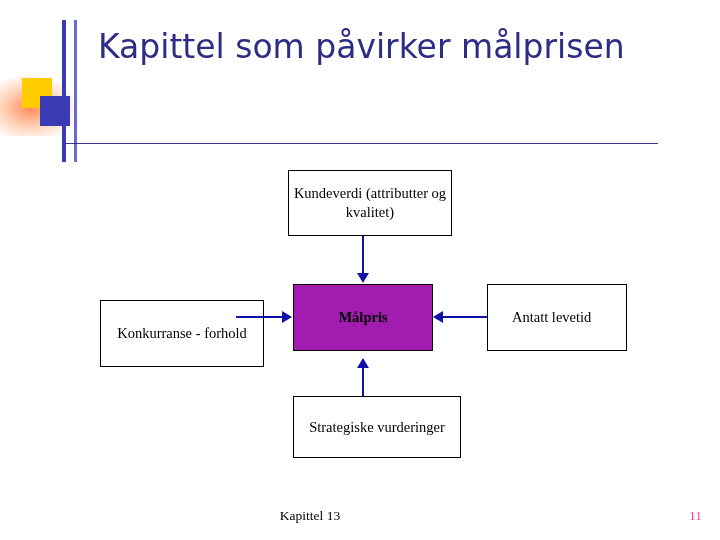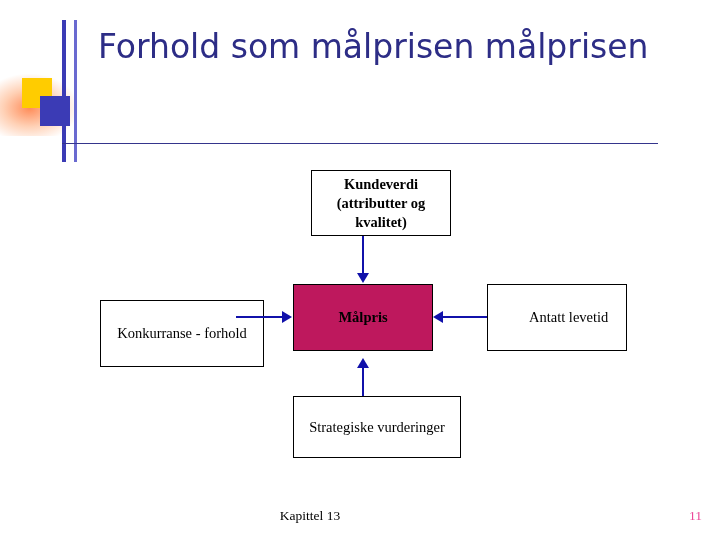--- a/index.html
+++ b/index.html
@@ -96,48 +96,47 @@
     align-items: center;
     justify-content: center;
     text-align: center;
     font-family: "Liberation Serif", serif;
     font-size: 14.5px;
     line-height: 19px;
     color: #000000;
     background: #ffffff;
   }
   #box-kundeverdi {
-    left: 311px;
+    left: 288px;
     top: 170px;
-    width: 140px;
+    width: 164px;
     height: 66px;
-    font-weight: bold;
   }
   #box-konkurranse {
     left: 100px;
     top: 300px;
     width: 164px;
     height: 67px;
   }
   #box-malpris {
     left: 293px;
     top: 284px;
     width: 140px;
     height: 67px;
-    background: #be185d;
+    background: #a21caf;
     font-weight: bold;
   }
   #box-antatt {
     left: 487px;
     top: 284px;
     width: 140px;
     height: 67px;
     justify-content: flex-start;
     text-align: left;
-    padding-left: 41px;
+    padding-left: 24px;
   }
   #box-strategiske {
     left: 293px;
     top: 396px;
     width: 168px;
     height: 62px;
   }
 
   
   .arrow {
@@ -203,21 +202,21 @@
 <body>
 
 <div class="deco">
   <div class="deco-glow"></div>
   <div class="deco-square-yellow"></div>
   <div class="deco-square-blue"></div>
   <div class="deco-bar-1"></div>
   <div class="deco-bar-2"></div>
 </div>
 
-<div class="title">Forhold som målprisen målprisen</div>
+<div class="title">Kapittel som påvirker målprisen</div>
 <div class="title-rule"></div>
 
 <div class="box" id="box-kundeverdi">Kundeverdi (attributter og kvalitet)</div>
 <div class="box" id="box-konkurranse">Konkurranse - forhold</div>
 <div class="box" id="box-malpris">Målpris</div>
 <div class="box" id="box-antatt">Antatt levetid</div>
 <div class="box" id="box-strategiske">Strategiske vurderinger</div>
 
 <div class="arrow">
   <div class="arrow-line-v" style="left:362px; top:236px; height:38px;"></div>

